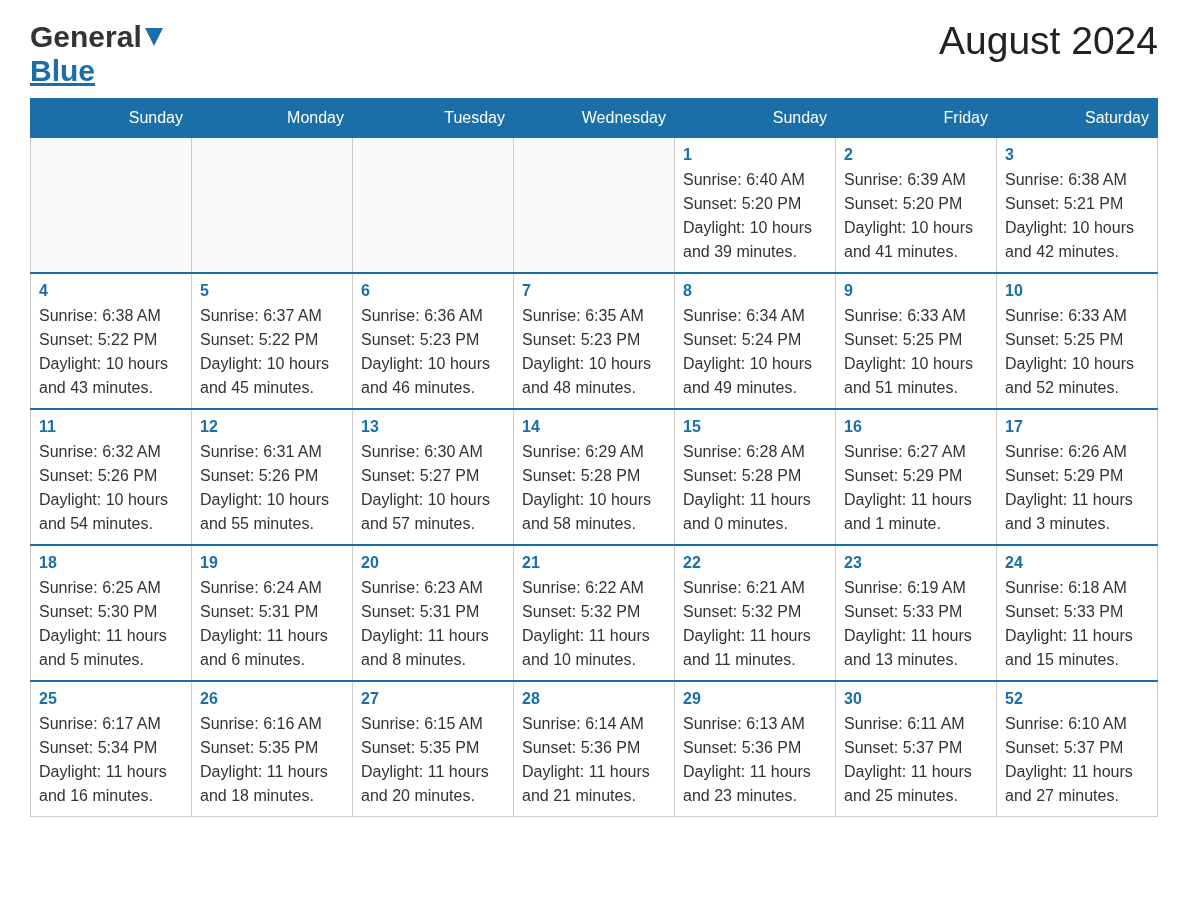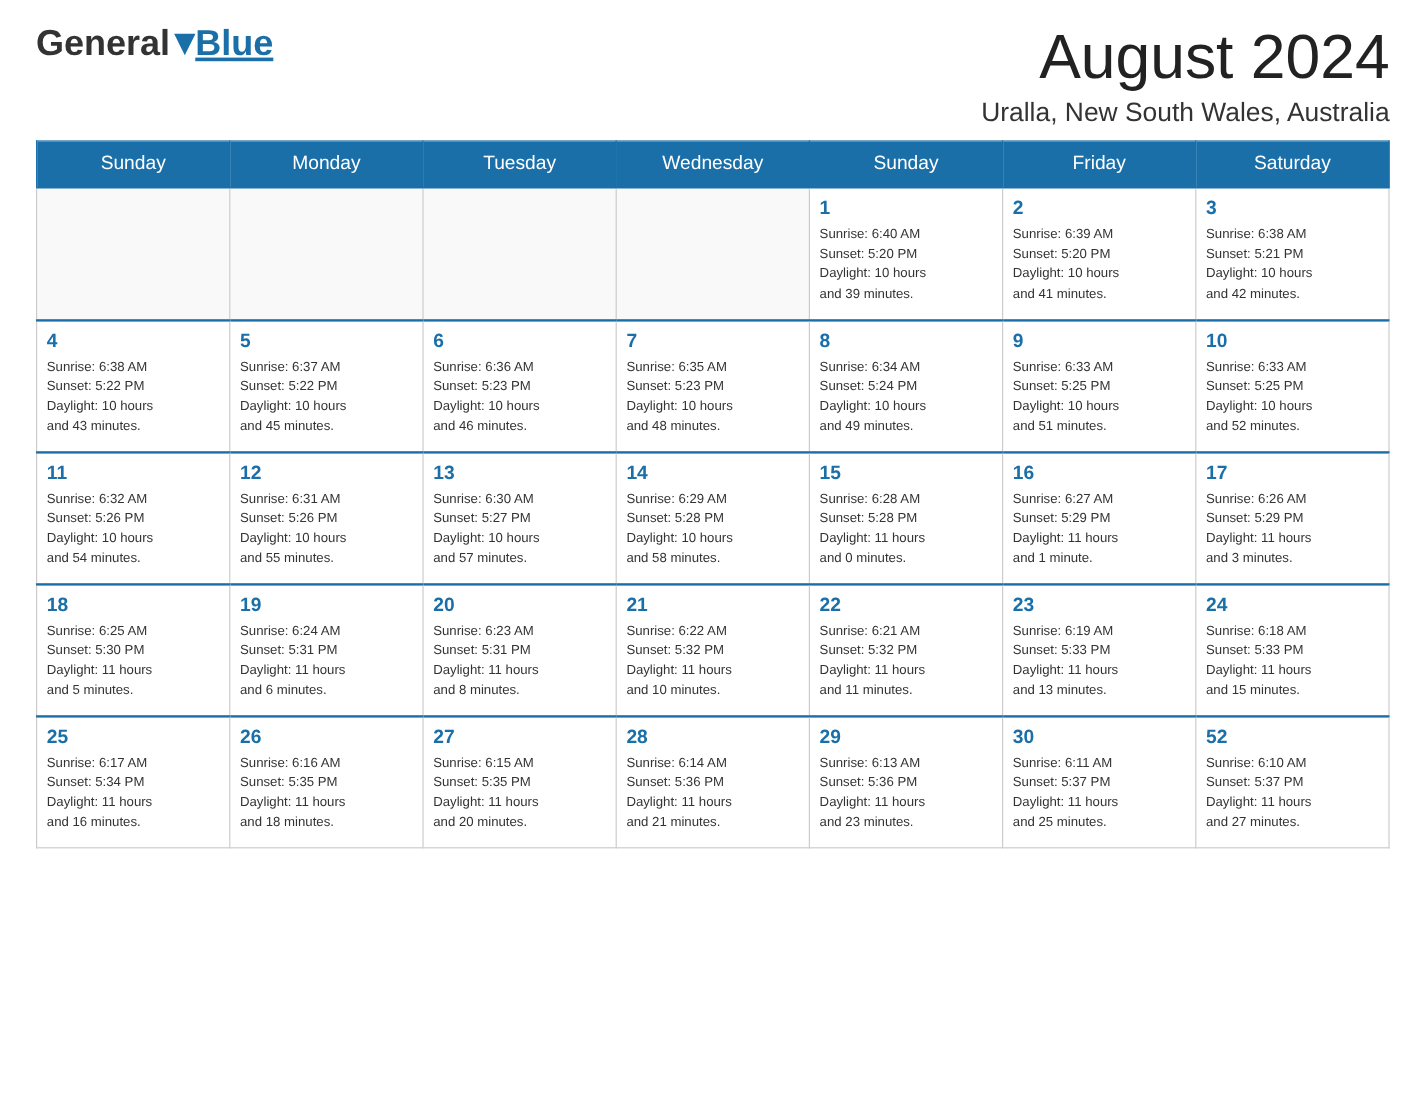--- a/index.html
+++ b/index.html
@@ -11,53 +11,53 @@
       min-height: 918px;
     }
     .header {
       display: flex;
       justify-content: space-between;
       align-items: flex-start;
       margin-bottom: 10px;
     }
     .logo {
       display: flex;
-      flex-direction: row;
+      flex-direction: column;
       align-items: flex-start;
     }
     .logo-line {
       display: flex;
       align-items: center;
     }
     .title-area {
       text-align: right;
     }
     .month-title {
-      font-size: 52px;
+      font-size: 39px;
       font-weight: normal;
       color: #222;
       line-height: 1.1;
     }
     .location-title {
       font-size: 22px;
       color: #333;
       margin-top: 4px;
     }
     .calendar {
       width: 100%;
       border-collapse: collapse;
       margin-top: 10px;
     }
     .calendar th {
       background-color: #1a6fa8;
       color: white;
-      padding: 10px 20px;
+      padding: 10px 8px;
       font-size: 16px;
       font-weight: normal;
-      text-align: center;
+      text-align: right;
       border: 1px solid #1a6fa8;
       margin-top: 28px;
     }
     .calendar td {
       vertical-align: top;
       padding: 8px;
       border: 1px solid #ccc;
       width: calc(100%/7);
       height: 110px;
       font-size: 13px;
@@ -67,21 +67,21 @@
     .calendar td.empty {
       background: #f9f9f9;
     }
     .day-number {
       font-size: 16px;
       font-weight: bold;
       color: #1a6fa8;
       margin-bottom: 4px;
     }
     .day-info {
-      font-size: 11px;
+      font-size: 16px;
       color: #333;
       line-height: 1.5;
     }
     .row-divider td {
       border-top: 2px solid #1a6fa8;
     }
   </style>
 </head>
 <body>
 
@@ -94,21 +94,20 @@
           <polygon points="0,0 18,0 9,18" fill="#1a6fa8"></polygon>
         </svg>
       </span>
     </div>
     <div>
       <span style="font-size:30px;font-weight:bold;color:#1a6fa8;text-decoration:underline;">Blue</span>
     </div>
   </div>
   <div class="title-area">
     <div class="month-title">August 2024</div>
-    <div class="location-title">Uralla, New South Wales, Australia</div>
   </div>
 </div>
 
 <table class="calendar">
   <thead>
     <tr>
     <th>Sunday</th>
         <th>Monday</th>
         <th>Tuesday</th>
         <th>Wednesday</th>

